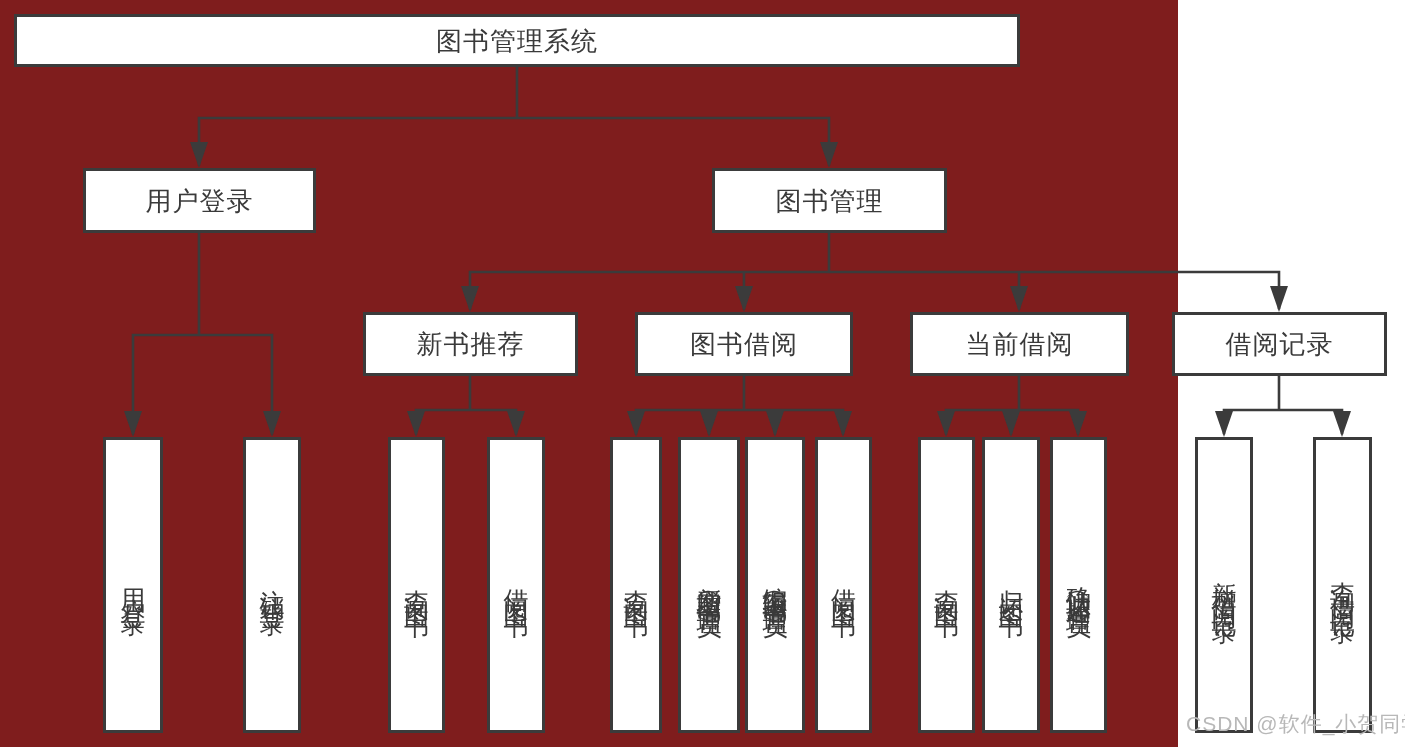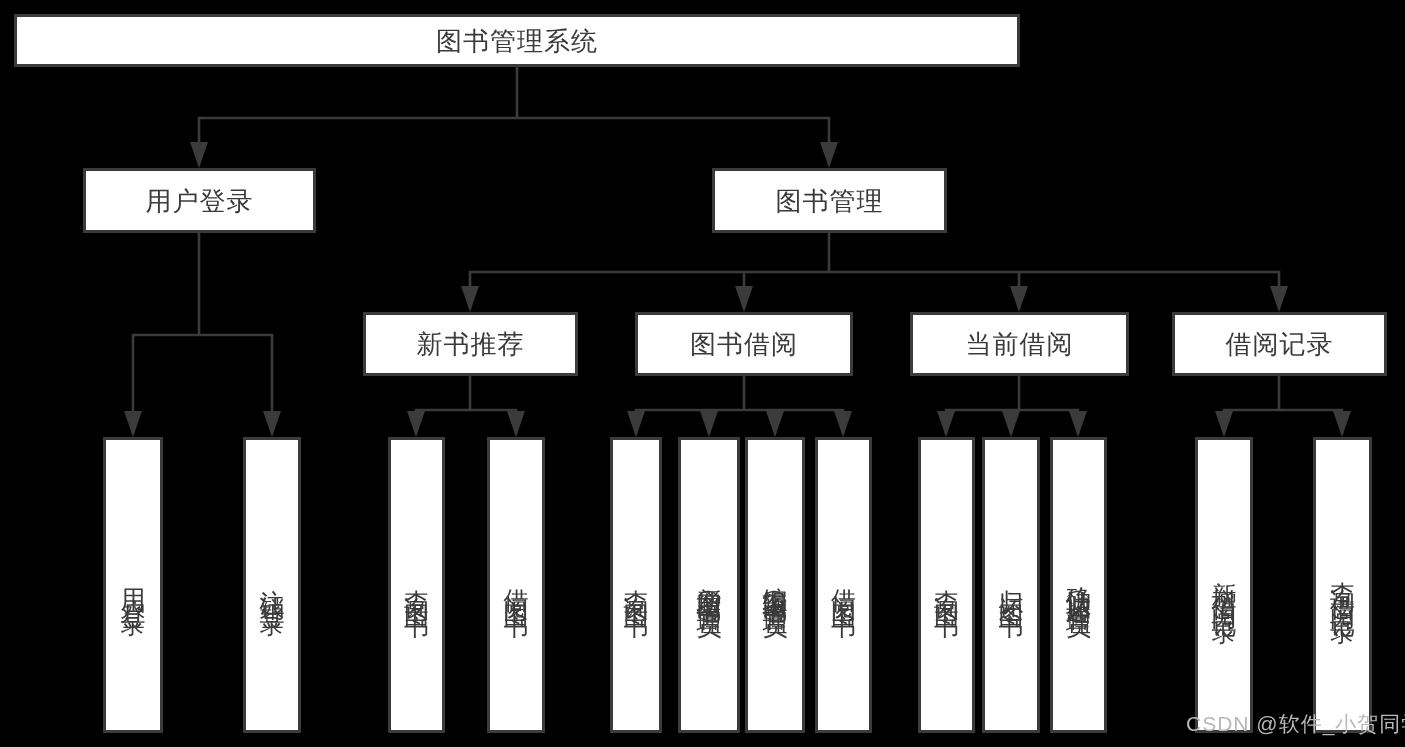--- a/index.html
+++ b/index.html
@@ -8,21 +8,21 @@
     --text:#3a3a3a;
     --watermark:#b8b8b8;
   }
   *{box-sizing:border-box;margin:0;padding:0;}
   html,body{background:#ffffff;}
   body{
     font-family:"Liberation Sans","DejaVu Sans",sans-serif;
     width:1405px;height:747px;overflow:hidden;
   }
   .canvas{
-    position:relative;width:1405px;height:747px;background:#000000;
+    position:relative;width:1178px;height:747px;background:#7f1d1d;
   }
   .connector{
     position:absolute;left:0;top:0;width:1405px;height:747px;
     pointer-events:none;
   }
   .connector path{stroke:var(--line);stroke-width:2.6;fill:none;stroke-linecap:square;}
   .connector polygon{fill:var(--line);stroke:none;}
   .node{
     position:absolute;
     border:3px solid var(--line);

